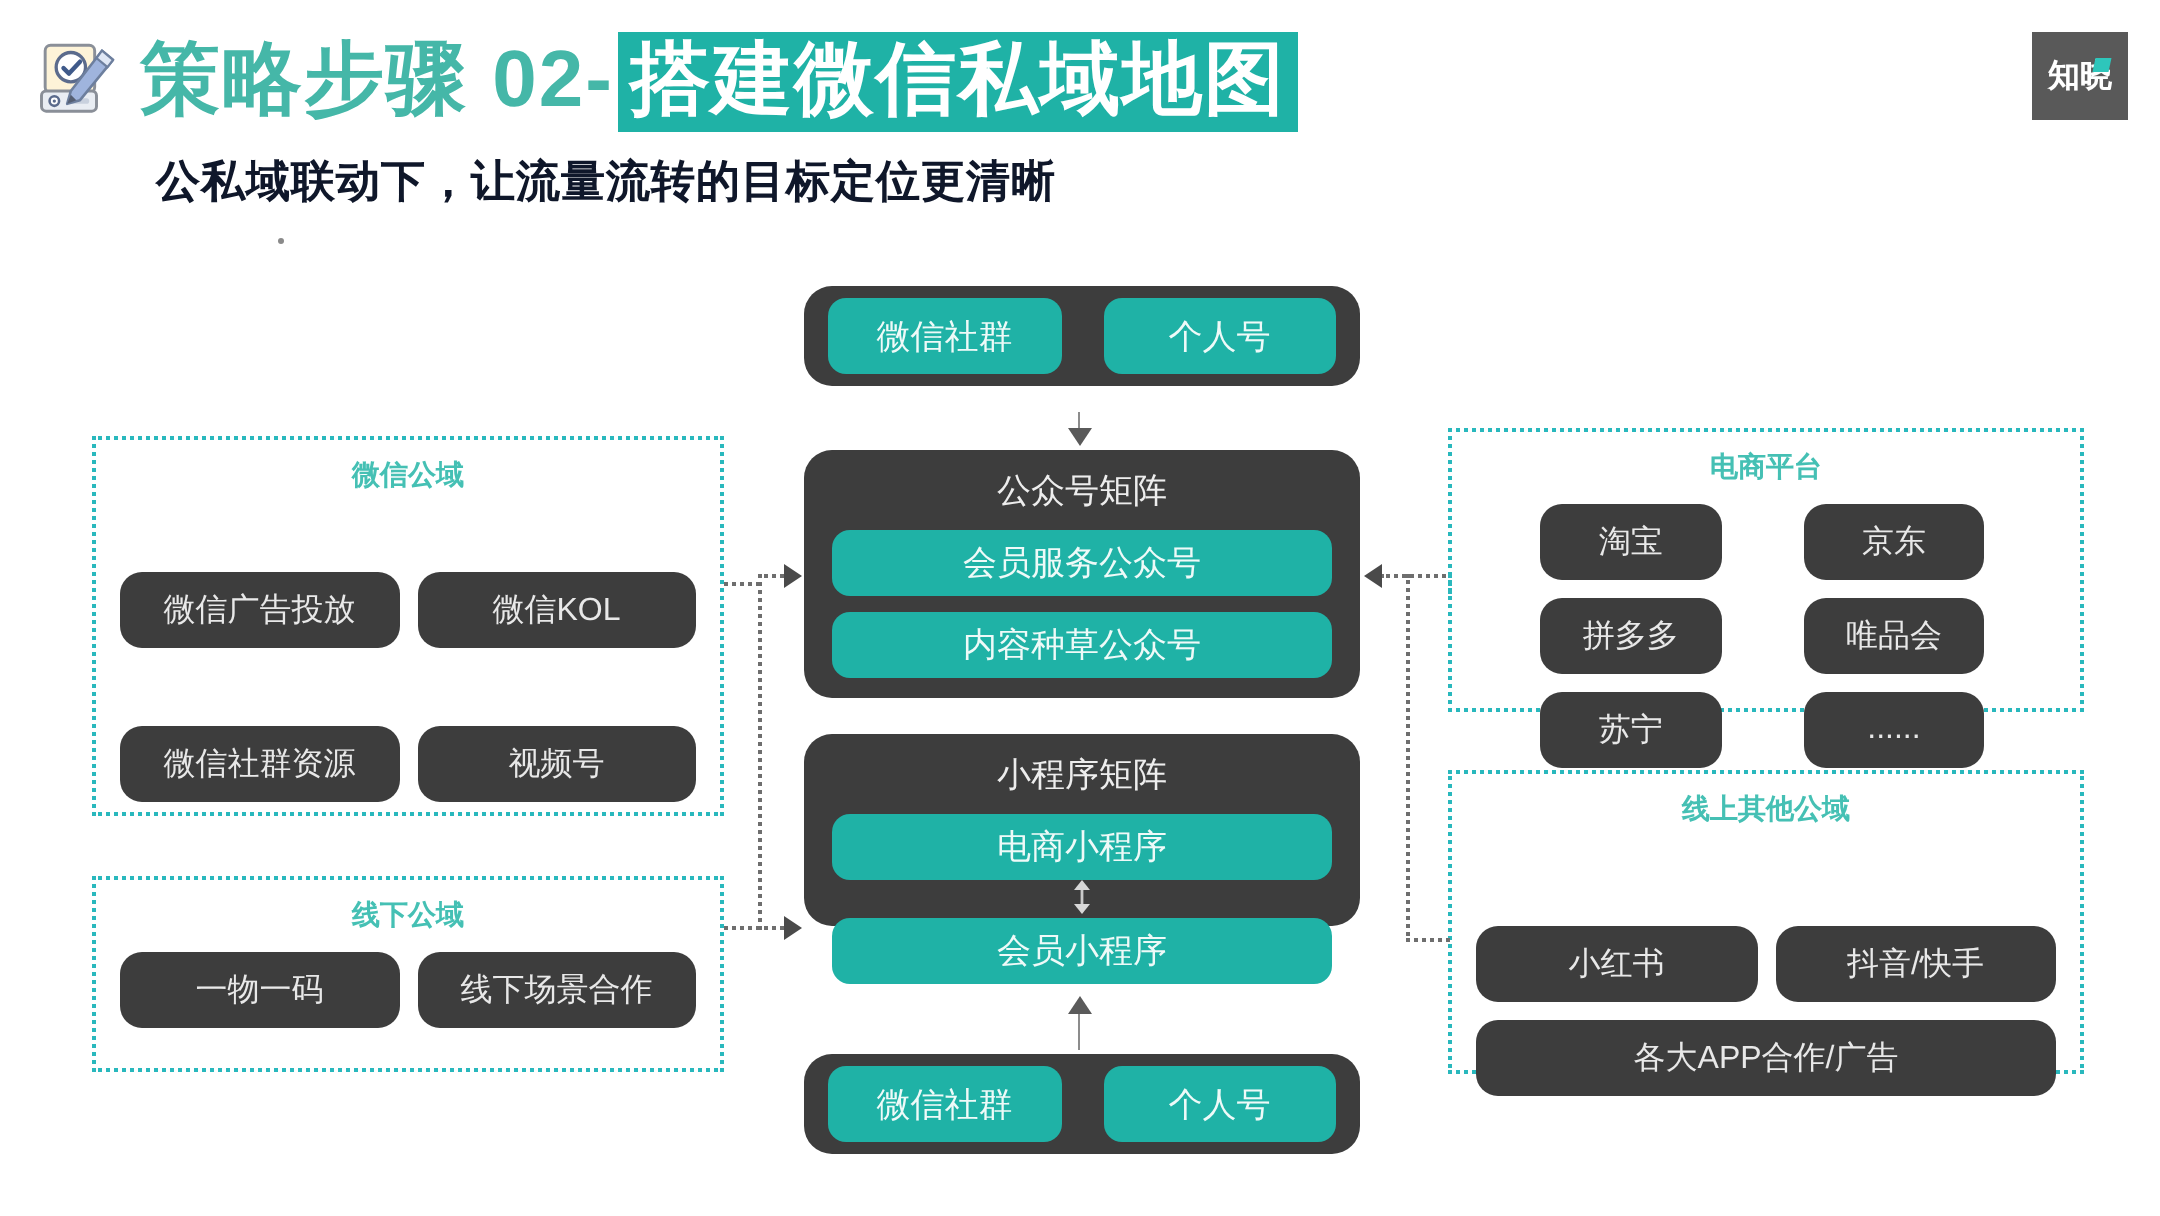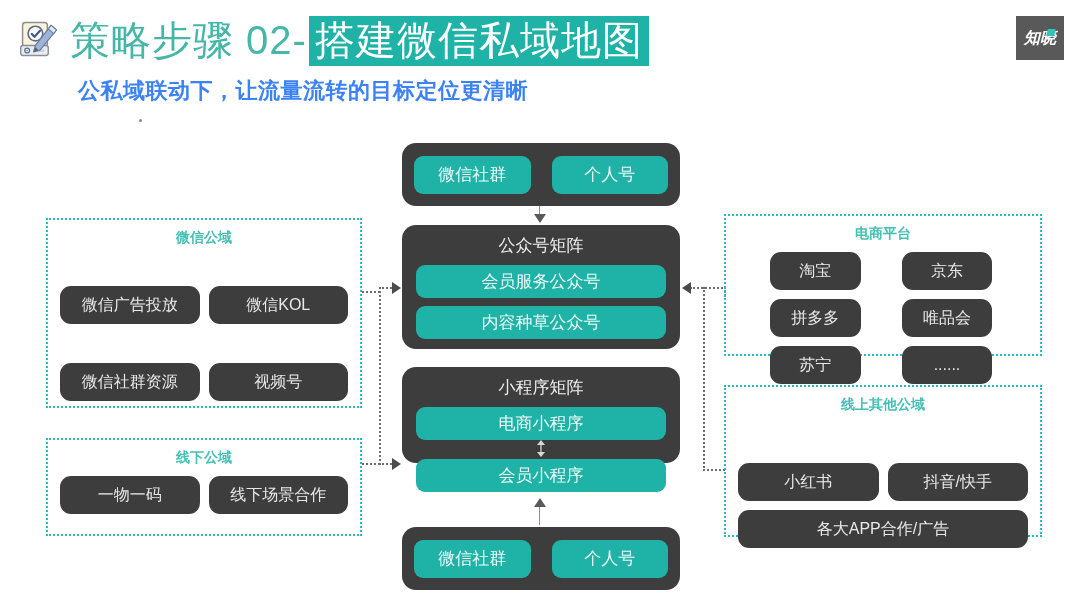--- a/index.html
+++ b/index.html
@@ -31,39 +31,39 @@
     height: 56px;
   }
   .title-icon {
     width: 44px;
     height: 44px;
     margin-right: 8px;
     flex: 0 0 auto;
   }
   .title-main {
     font-size: 40px;
-    font-weight: normal;
+    font-weight: bold;
     color: #45b7a8;
     letter-spacing: 1px;
     line-height: 46px;
     white-space: nowrap;
   }
   .title-highlight {
     background: #1fb2a6;
     color: #ffffff;
     padding: 2px 6px 4px 6px;
     margin-left: 2px;
   }
   .subtitle {
     position: absolute;
     left: 78px;
     top: 76px;
     font-size: 22px;
     font-weight: bold;
-    color: #3b82f6;
+    color: #0f172a;
     letter-spacing: 0.5px;
     white-space: nowrap;
   }
   .stray-dot {
     position: absolute;
     left: 139px;
     top: 119px;
     width: 3px;
     height: 3px;
     background: #8a8a8a;
@@ -79,21 +79,20 @@
     display: flex;
     align-items: center;
     justify-content: center;
   }
   .brand-logo-text {
     color: #ffffff;
     font-size: 16px;
     font-weight: bold;
     letter-spacing: 0px;
     position: relative;
-    font-style: italic;
   }
   .brand-accent {
     position: absolute;
     right: 9px;
     top: 13px;
     width: 8px;
     height: 7px;
     background: #2ec6bb;
     transform: skewX(-12deg);
   }
@@ -119,21 +118,21 @@
     color: #ededed;
     font-size: 17px;
     text-align: center;
     width: 100%;
   }
 
   
   .center-top, .center-bottom {
     left: 402px;
     width: 278px;
-    height: 63px;
+    height: 50px;
     display: flex;
     align-items: center;
     justify-content: center;
     gap: 21px;
     padding: 0 12px;
   }
   .center-top { top: 143px; }
   .center-bottom { top: 527px; }
   .center-top .teal-pill, .center-bottom .teal-pill {
     width: 120px;

